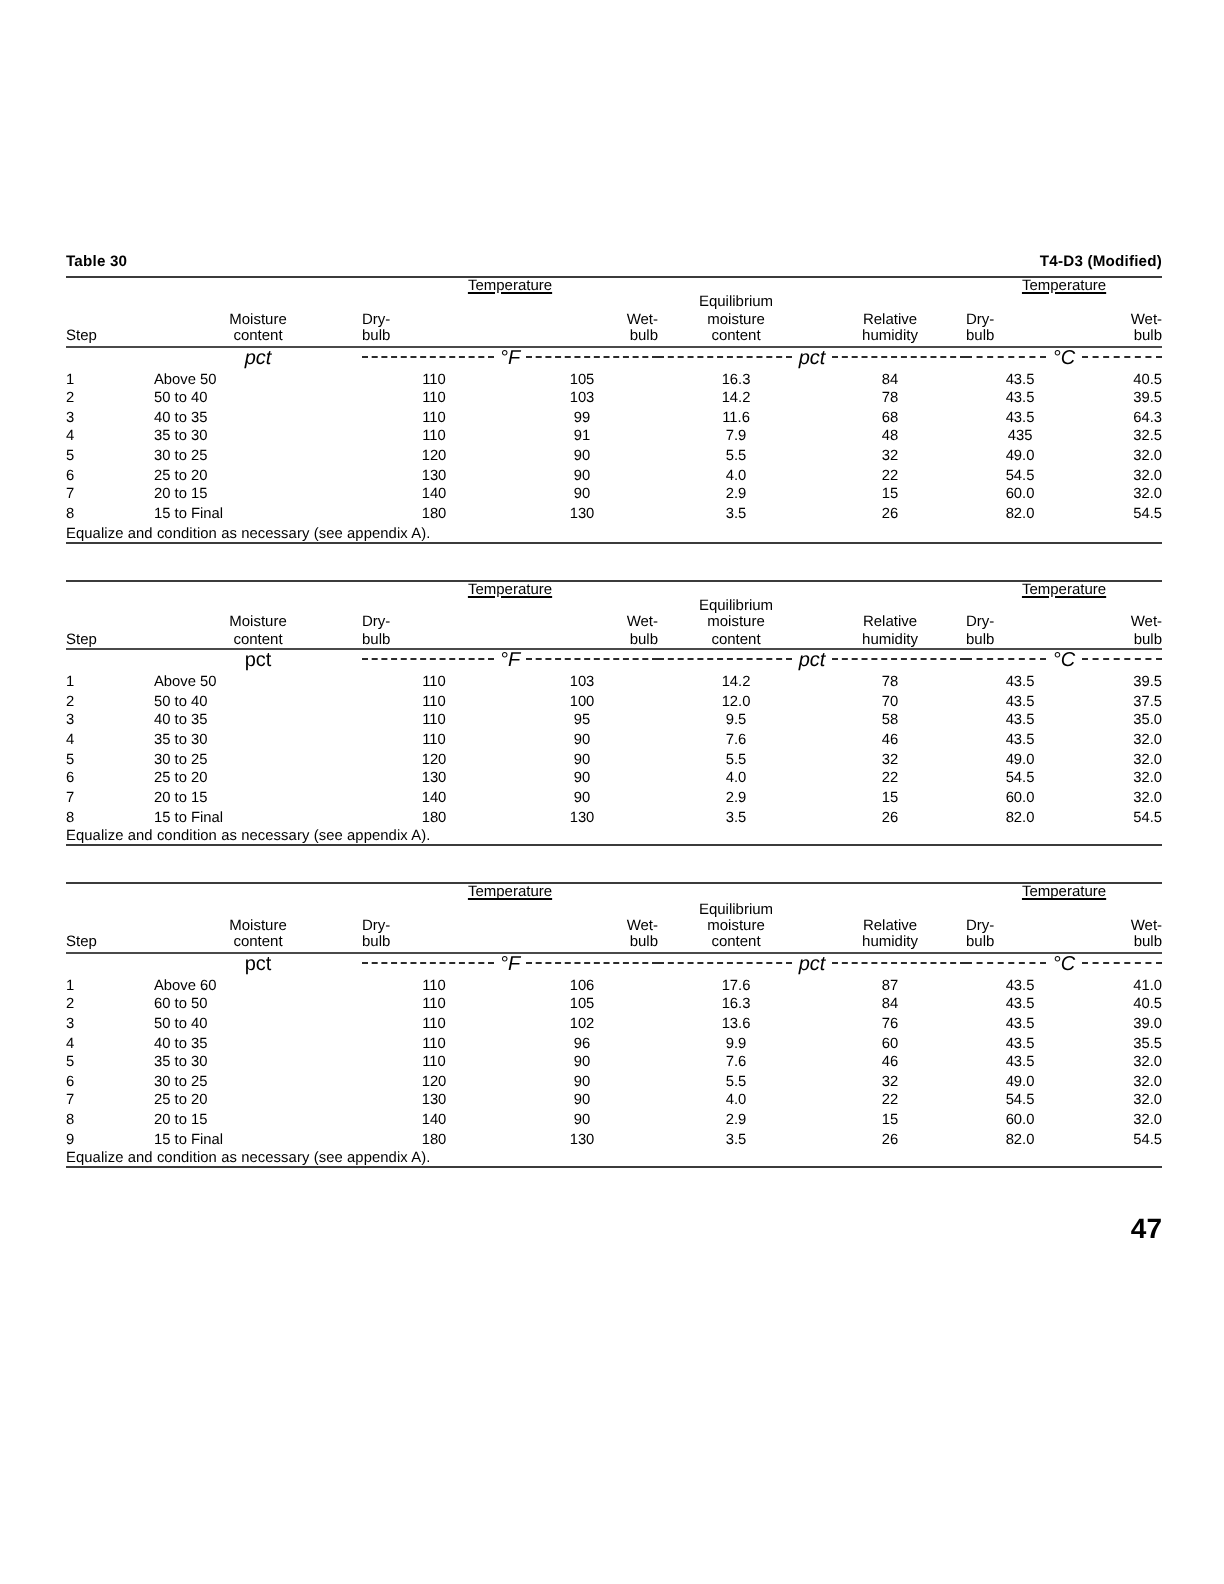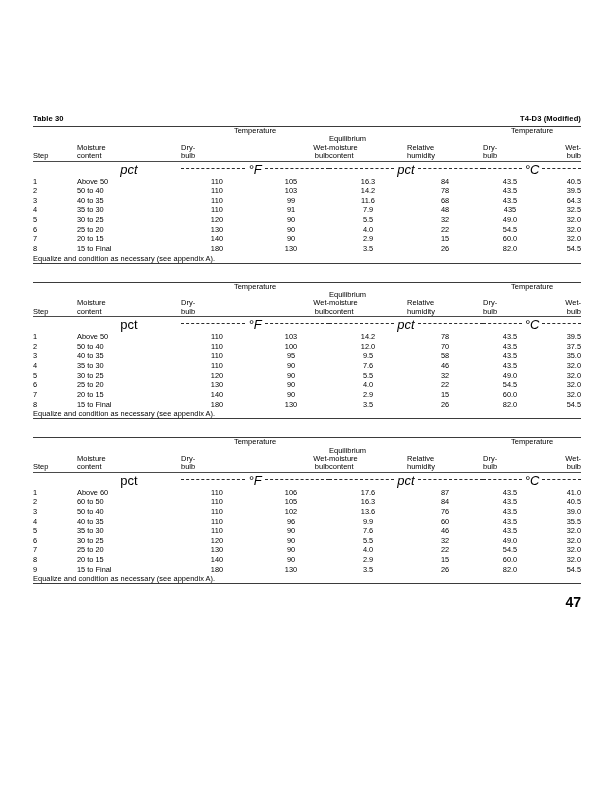--- a/index.html
+++ b/index.html
@@ -10,21 +10,21 @@
   body {
     width: 612px;
     height: 792px;
     position: relative;
     font-family: "Liberation Sans", sans-serif;
     color: #000000;
     -webkit-font-smoothing: antialiased;
   }
   .page {
     position: absolute;
-    left: 0; top: 4px;
+    left: 0; top: 16px;
     width: 612px;
     height: 644px;
     overflow: hidden;
   }
   .content {
     position: absolute;
     left: 33px;
     top: 110px;
     width: 548px;
   }
@@ -81,32 +81,32 @@
     text-align: center;
     padding-bottom: 1px;
     line-height: 1.12;
   }
   .hdr-cell {
     font-size: 7.5px;
     font-weight: bold;
     line-height: 1.12;
     padding-bottom: 2px;
   }
-  .hdr-cell.ctr { }
+  .hdr-cell.ctr { text-align: center; }
   .hdr-cell.lft { text-align: left; }
   .hdr-sub-l { text-align: left; }
   .hdr-sub-r { text-align: right; }
 
-  .hdr-row-top td { padding-top: 4px; }
+  .hdr-row-top td { padding-top: 4px; text-decoration: underline; }
 
   
   .units-row td {
     padding-top: 4px;
     padding-bottom: 4px;
-    font-size: 13px;
+    font-size: 10px;
     text-align: center;
   }
   .units-italic { font-style: italic; }
   .units-plain  { font-style: normal; }
 
   .dashspan {
     display: flex;
     align-items: center;
     justify-content: center;
     gap: 2px;

